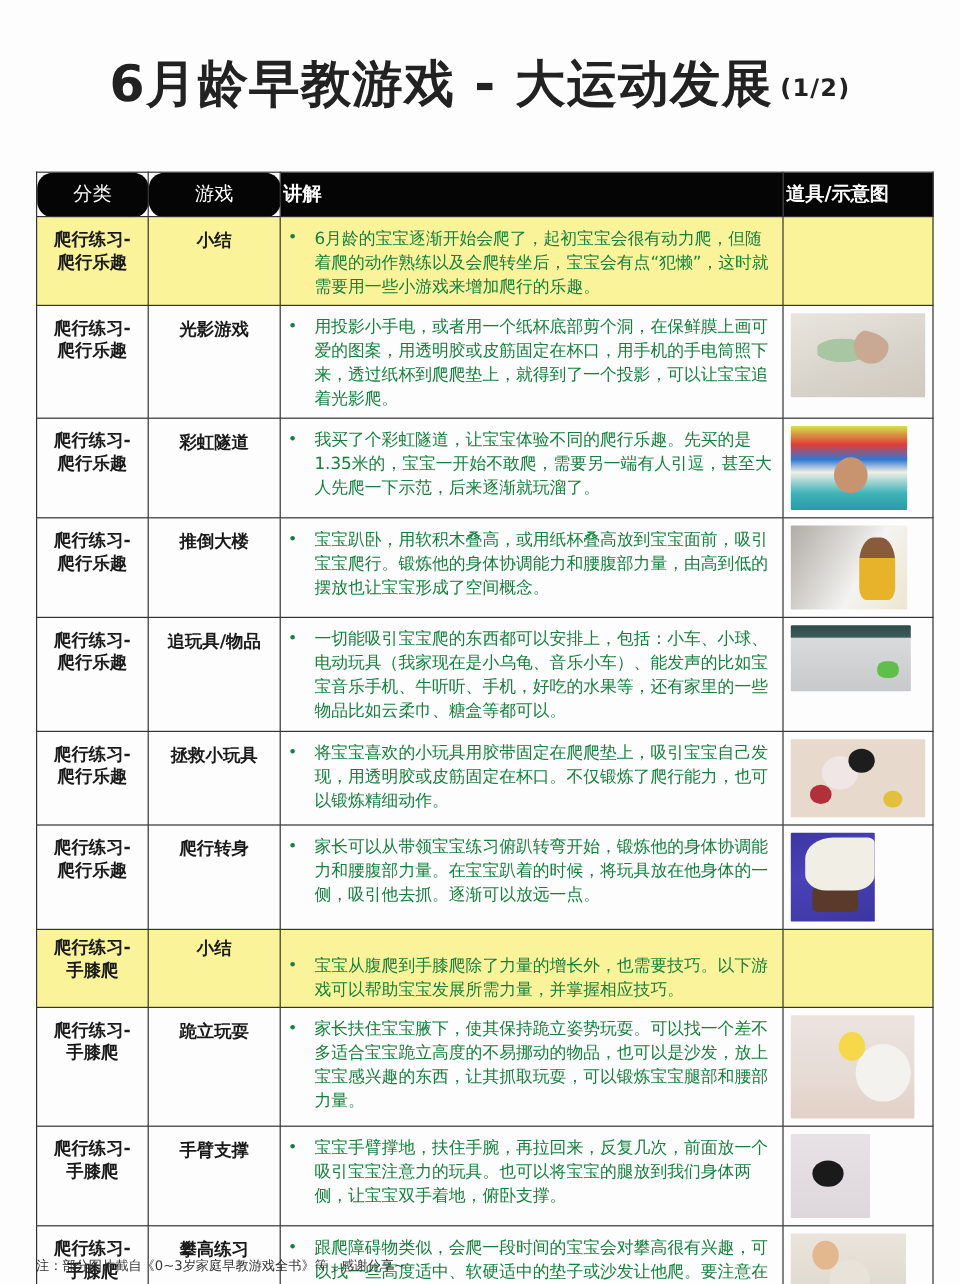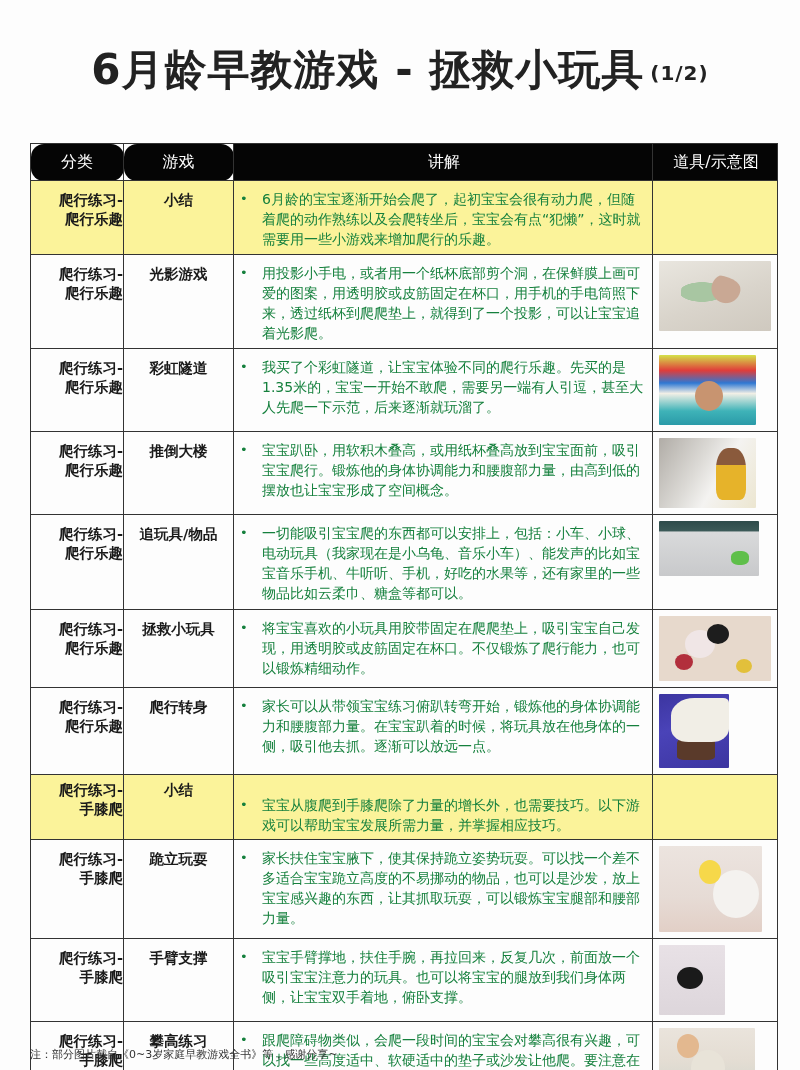--- a/index.html
+++ b/index.html
@@ -13,27 +13,27 @@
     }
     .title .sub { font-size: 20px; font-weight: bold; margin-left: 6px; position: relative; top: -4px; }
 
     table.grid {
       position: absolute; left: 30px; top: 143px; width: 747px;
       border-collapse: collapse; table-layout: fixed;
     }
     table.grid td, table.grid th { border: 1.5px solid #333; vertical-align: top; }
     th { background: #050505; color: #fff; font-weight: normal; font-size: 16px; height: 37px; vertical-align: middle !important; }
     th.c1, th.c2 { text-align: center; border-radius: 13px; }
-    th.c3, th.c4 { text-align: center; padding-left: 2px; }
+    th.c3, th.c4 { text-align: left; padding-left: 2px; font-weight: bold; }
     col.c1 { width: 93px; }
     col.c2 { width: 110px; }
     col.c3 { width: 419px; }
     col.c4 { width: 125px; }
 
-    td.cat { text-align: right; font-weight: bold; font-size: 14.5px; line-height: 19px; padding-top: 10px; }
+    td.cat { text-align: center; font-weight: bold; font-size: 14.5px; line-height: 19px; padding-top: 10px; }
     td.game { text-align: center; font-weight: bold; font-size: 14.5px; padding-top: 10px; }
     td.desc { padding: 8px 4px 4px 6px; font-size: 14px; line-height: 20px; }
     td.desc ul { list-style: none; }
     td.desc li { position: relative; padding-left: 22px; color: #15803d; }
     td.desc li::before { content: "•"; position: absolute; left: 0; top: 0; font-size: 13px; }
     td.img { padding: 6px 6px; }
 
     tr.summary td { background: #fbf39a; }
 
     .photo { height: 100%; border-radius: 1px; position: relative; overflow: hidden; }
@@ -58,21 +58,21 @@
     .ph-9::after { content: ""; position: absolute; left: 18px; top: 6px; width: 22px; height: 24px; border-radius: 50%; background: #e3b88f; box-shadow: 20px 22px 0 6px #e8e3d8; }
 
     .note {
       position: absolute; left: 30px; top: 1047px; font-size: 11px; color: #333;
     }
   </style>
 </head>
 <body>
 
 <div class="title">
-  <span>6月龄早教游戏 - 拯救小玩具</span><span class="sub">(1/2)</span>
+  <span>6月龄早教游戏 - 大运动发展</span><span class="sub">(1/2)</span>
 </div>
 
 <table class="grid">
   <colgroup>
       <col class="c1">
       <col class="c2">
       <col class="c3">
       <col class="c4">
     </colgroup>
   <thead>

